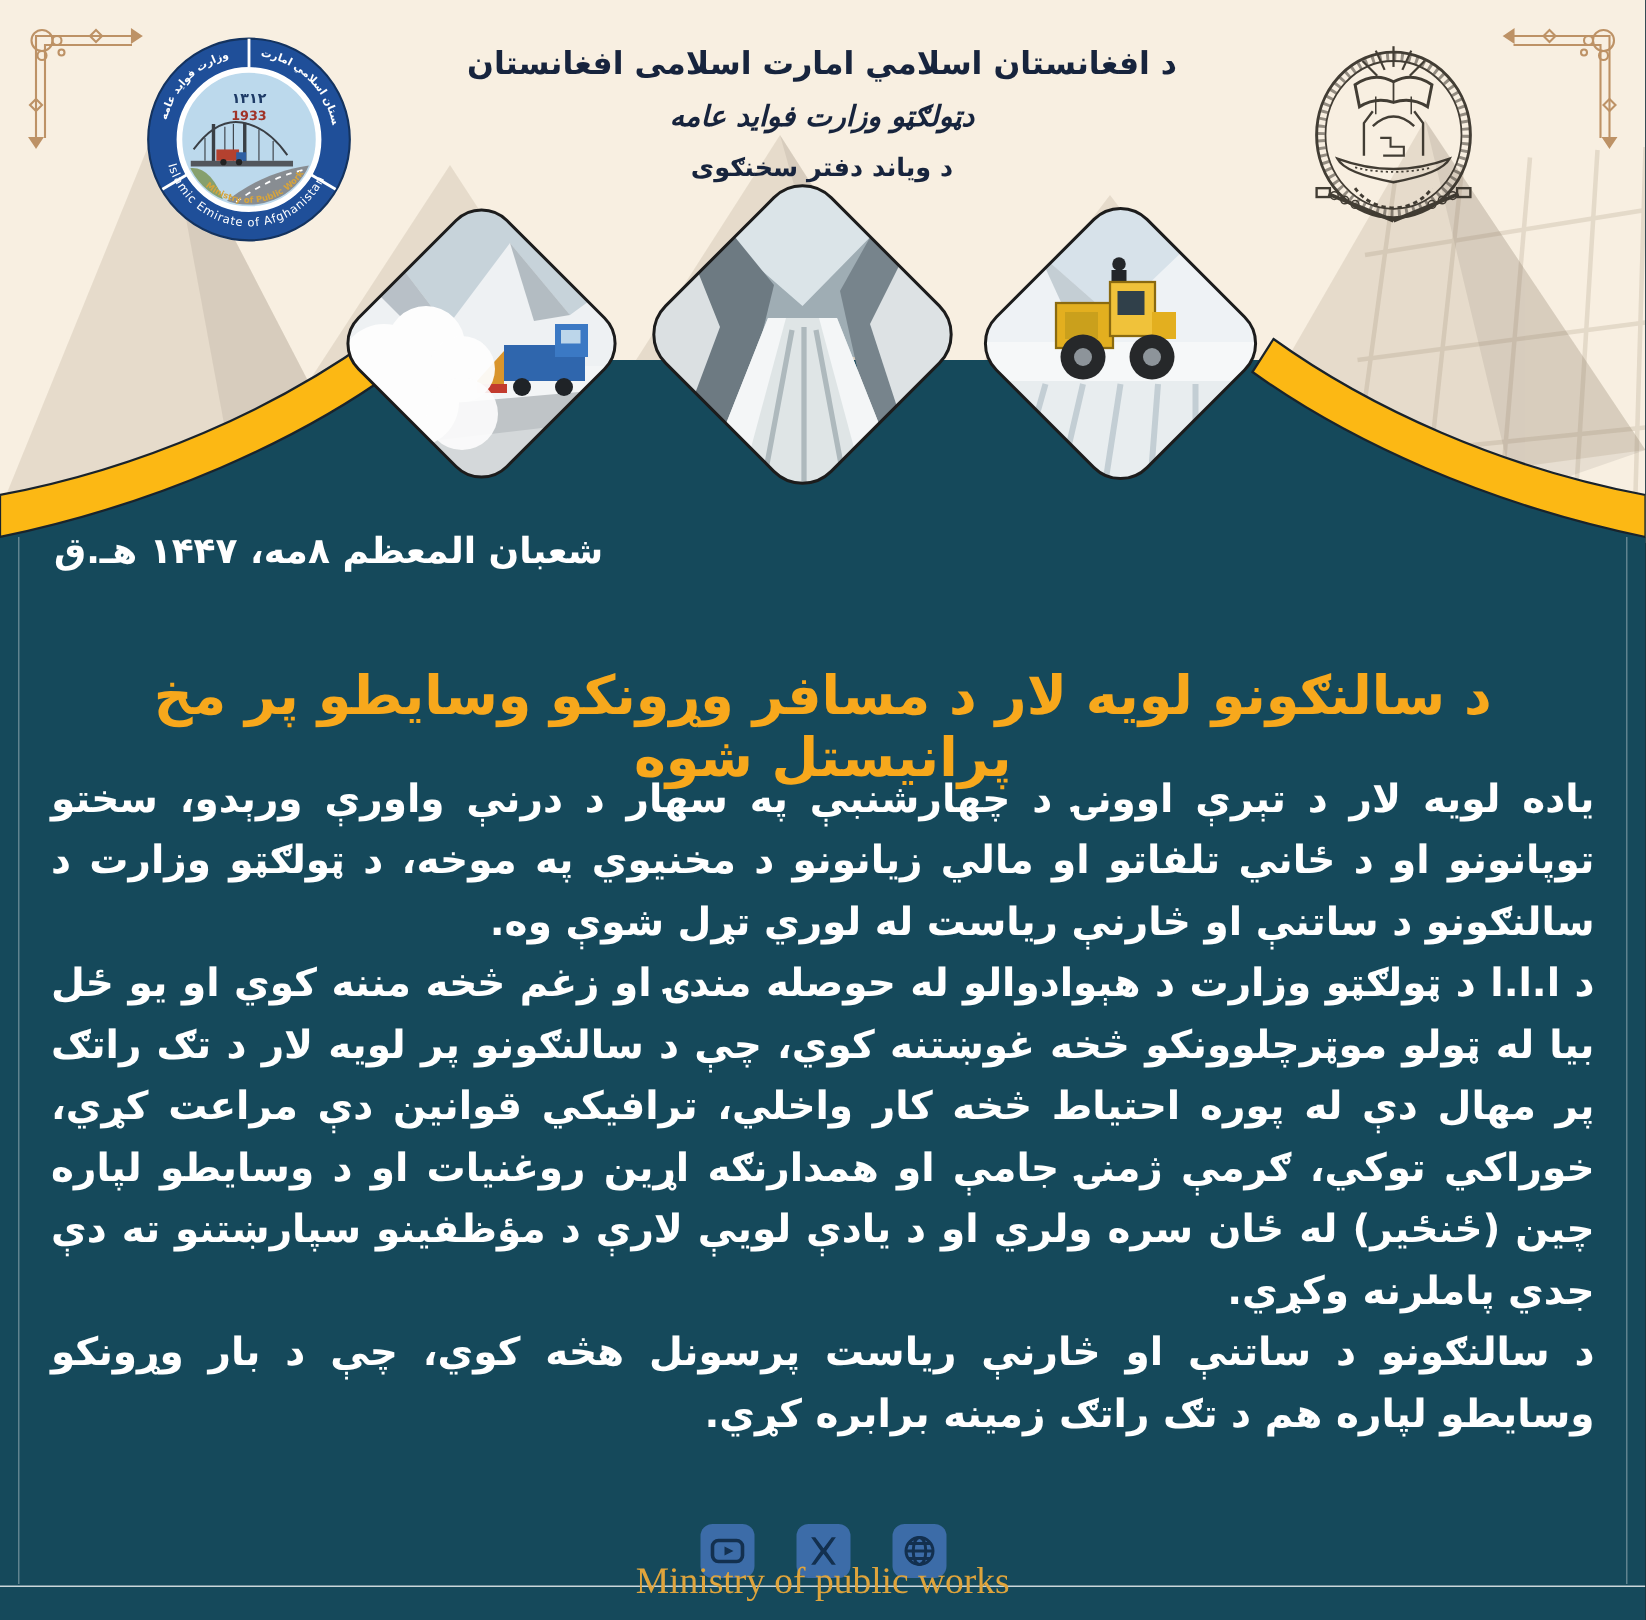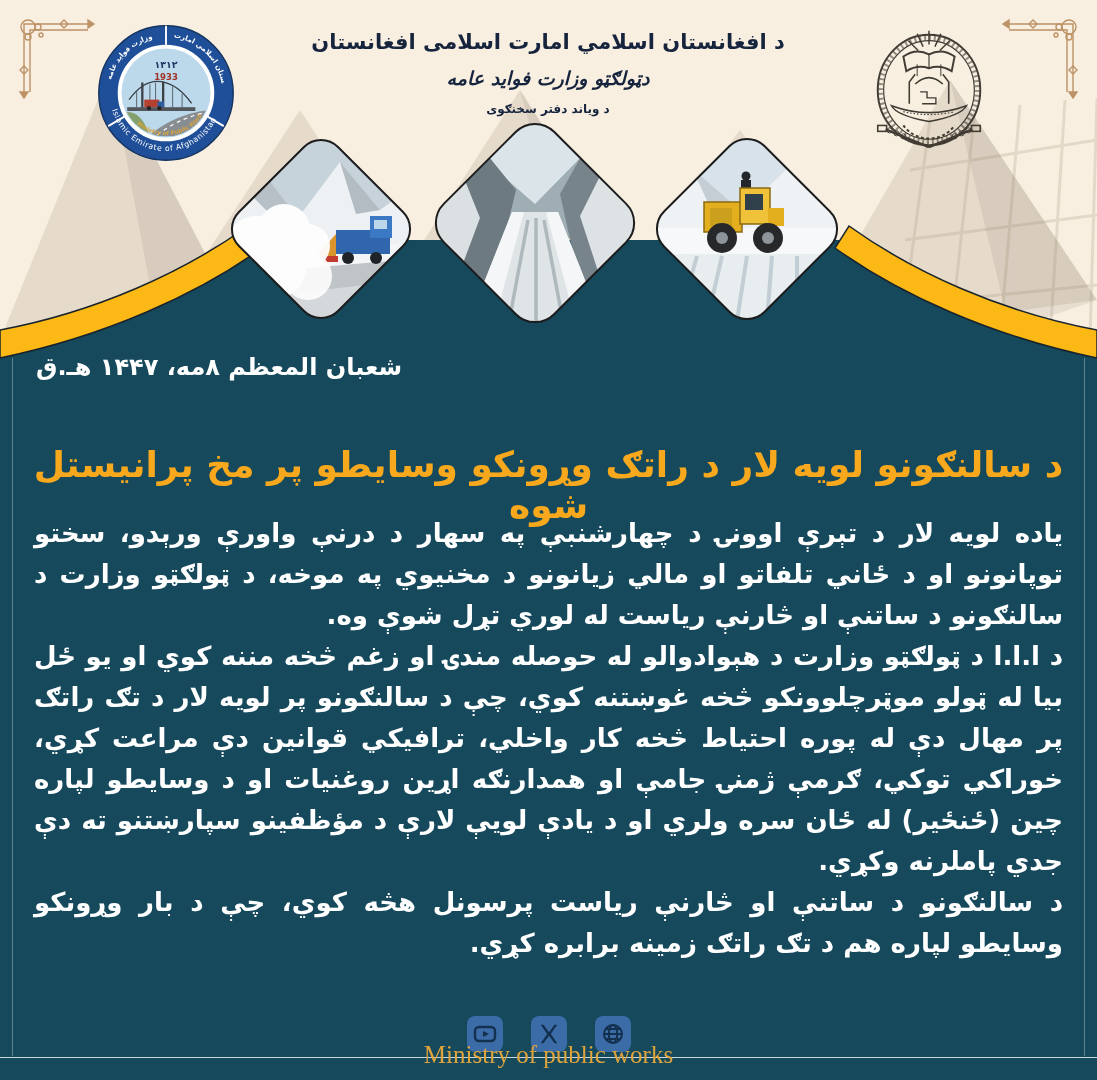--- a/index.html
+++ b/index.html
@@ -6,21 +6,21 @@
   .canvas{position:relative;width:1097px;height:1080px;overflow:hidden;
           background:#15495B;font-family:"DejaVu Sans",sans-serif;}
   .bg-svg{position:absolute;inset:0;z-index:0;}
   .corner{position:absolute;top:6px;width:88px;height:96px;z-index:2;}
   .corner.left{left:8px;}
   .corner.right{right:8px;transform:scaleX(-1);}
   .org-text{position:absolute;top:30px;left:308px;width:480px;text-align:center;
             color:#17243d;font-weight:bold;direction:rtl;z-index:3;}
   .org-line1{font-size:21px;margin:0 0 13px;}
   .org-line2{font-size:19px;margin:0 0 13px;font-style:italic;}
-  .org-line3{font-size:12px;margin:0;}
+  .org-line3{font-size:17px;margin:0;}
   .logo{position:absolute;left:95px;top:22px;z-index:3;}
   .emblem{position:absolute;left:860px;top:14px;z-index:3;}
   .diamond{position:absolute;z-index:4;}
   .d-left{left:218px;top:126px;}
   .d-right{left:642px;top:124px;}
   .d-center{left:420px;top:108px;z-index:5;}
   .date-line{position:absolute;left:36px;top:353px;color:#ffffff;font-size:24px;
              font-weight:bold;direction:rtl;z-index:6;}
   .headline{position:absolute;left:18px;right:18px;top:420px;text-align:center;
             color:#F7A81C;font-size:36px;font-weight:bold;direction:rtl;z-index:6;}
@@ -308,21 +308,21 @@
       </g>
     </g>
     <rect x="34" y="34" width="142" height="142" rx="25" transform="rotate(45 105 105)" fill="none" stroke="#1c1c1c" stroke-width="2"></rect>
   </svg>
 
   <div class="frame-v l"></div>
   <div class="frame-v r"></div>
 
   <div class="date-line">شعبان المعظم ۸مه، ۱۴۴۷ هـ.ق</div>
 
-  <h1 class="headline">د سالنګونو لویه لار د راتګ وړونکو وسایطو پر مخ پرانیستل شوه</h1>
+  <h1 class="headline">د سالنګونو لویه لار د مسافر وړونکو وسایطو پر مخ پرانیستل شوه</h1>
 
   <div class="bodytext">
     <p>یاده لویه لار د تېرې اوونۍ د چهارشنبې په سهار د درنې واورې ورېدو، سختو توپانونو او د ځاني تلفاتو او مالي زیانونو د مخنیوي په موخه، د ټولګټو وزارت د سالنګونو د ساتنې او څارنې ریاست له لوري تړل شوې وه.</p>
     <p>د ا.ا.ا د ټولګټو وزارت د هېوادوالو له حوصله مندۍ او زغم څخه مننه کوي او یو ځل بیا له ټولو موټرچلوونکو څخه غوښتنه کوي، چې د سالنګونو پر لویه لار د تګ راتګ پر مهال دې له پوره احتیاط څخه کار واخلي، ترافیکي قوانین دې مراعت کړي، خوراکي توکي، ګرمې ژمنۍ جامې او همدارنګه اړین روغنیات او د وسایطو لپاره چین (ځنځیر) له ځان سره ولري او د یادې لویې لارې د مؤظفینو سپارښتنو ته دې جدي پاملرنه وکړي.</p>
     <p>د سالنګونو د ساتنې او څارنې ریاست پرسونل هڅه کوي، چې د بار وړونکو وسایطو لپاره هم د تګ راتګ زمینه برابره کړي.</p>
   </div>
 
   <div class="social">
     <div class="btn">
       <svg width="24" height="24" viewBox="0 0 24 24">

